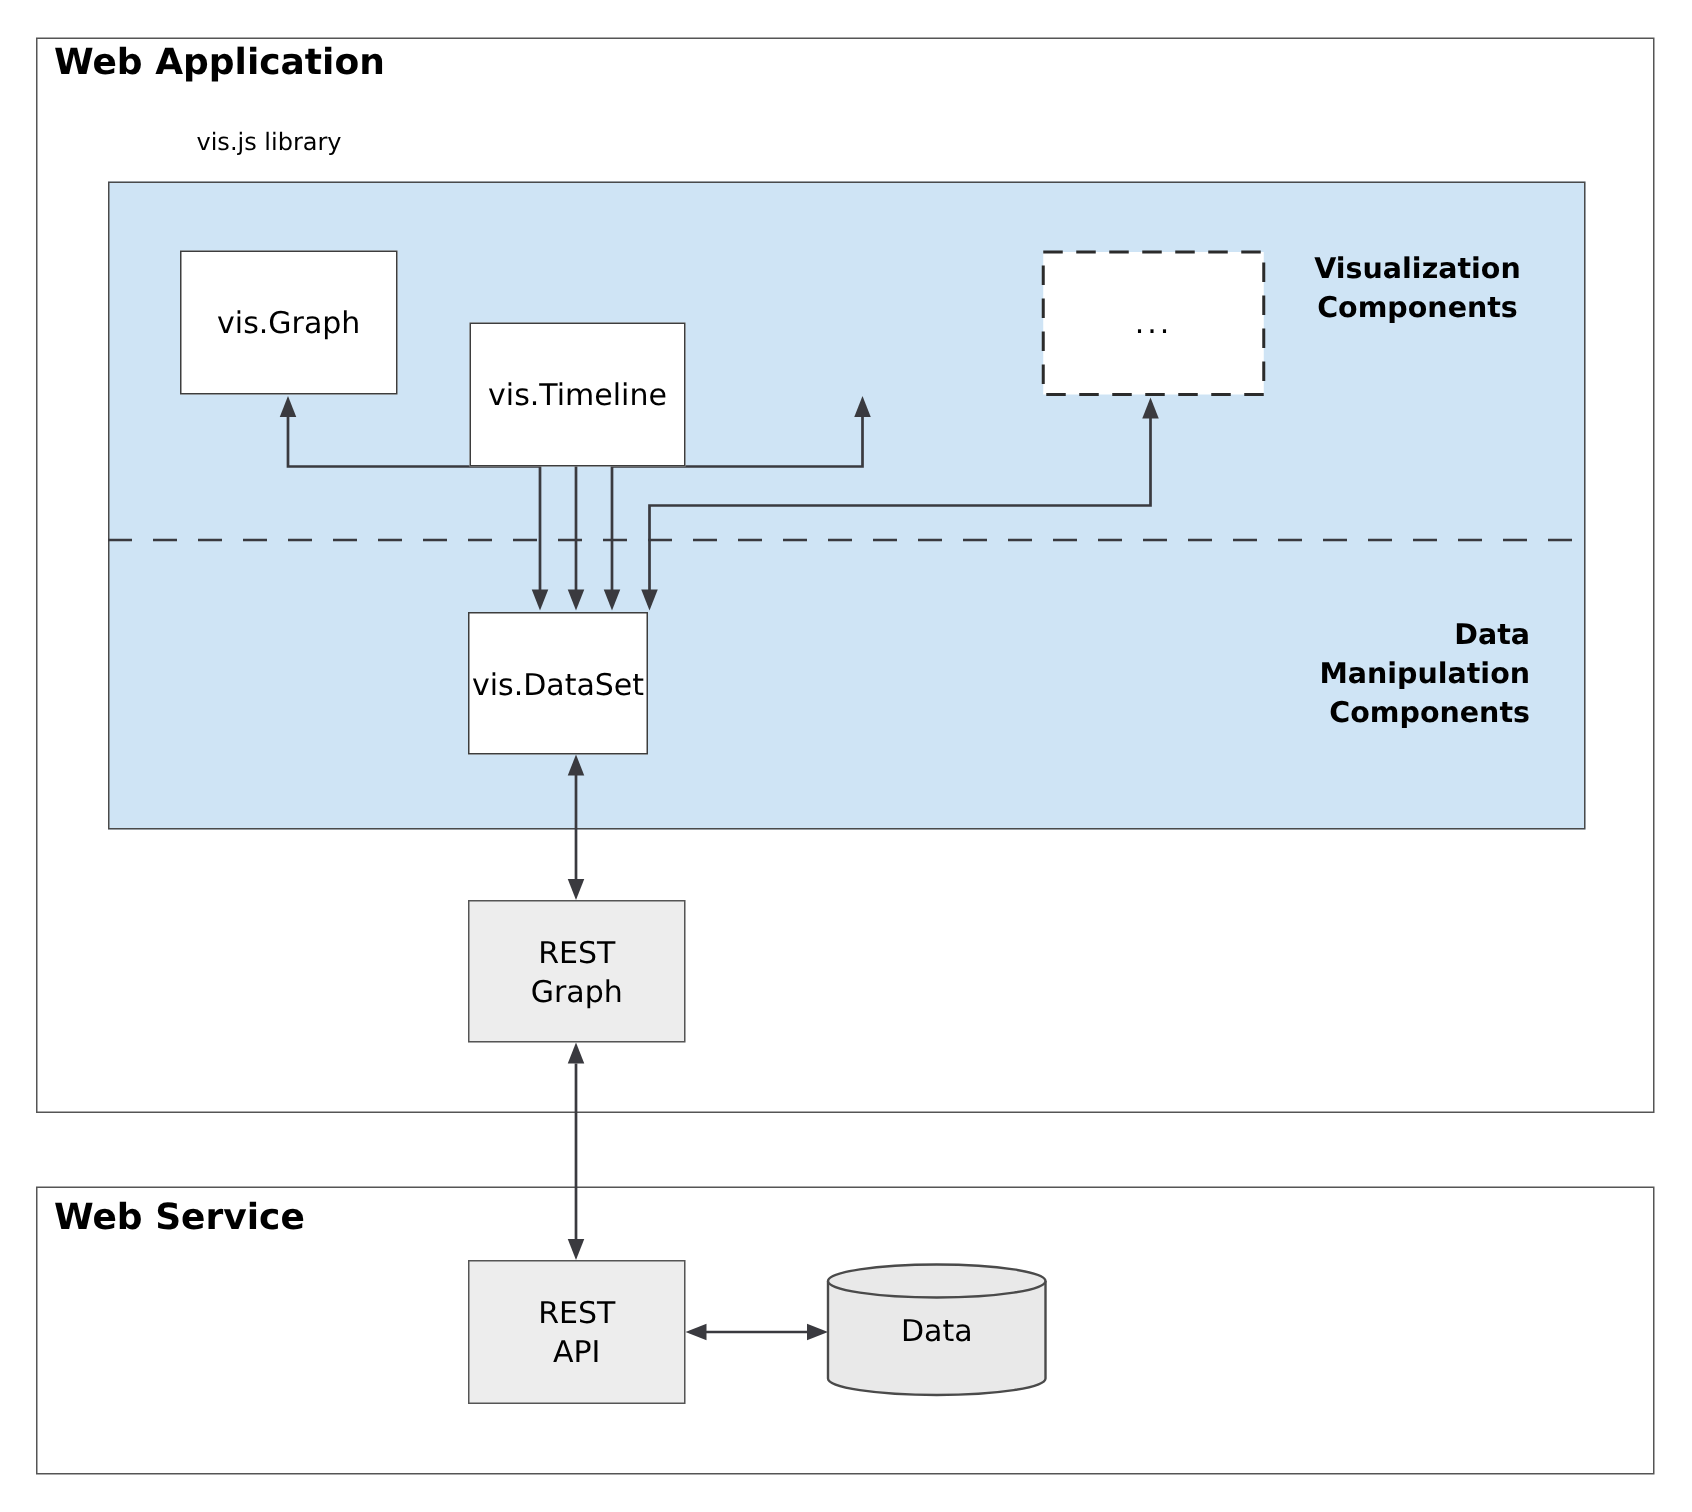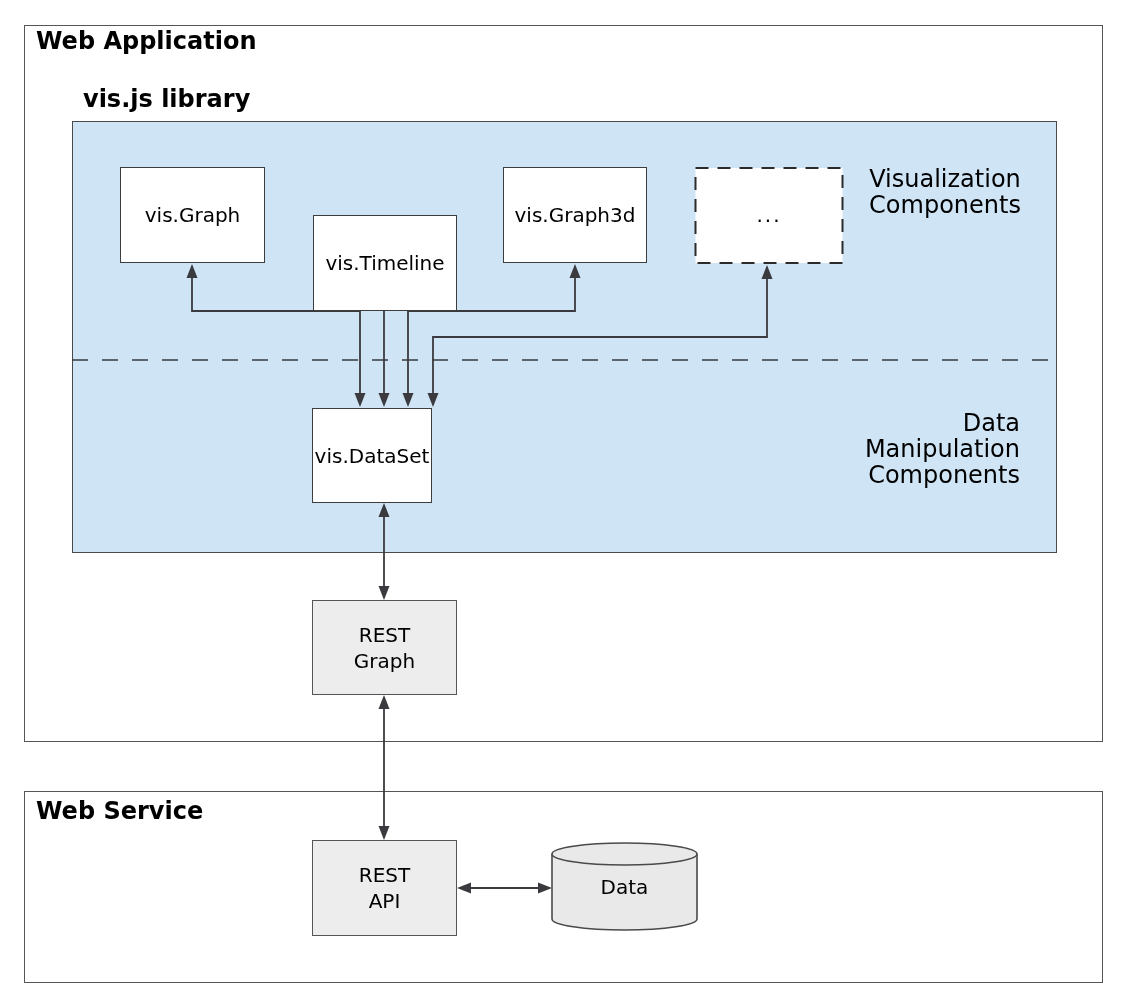--- a/index.html
+++ b/index.html
@@ -16,39 +16,39 @@
     position:relative;width:1128px;height:1008px;background:var(--white);
     font-family:"DejaVu Sans","Liberation Sans",sans-serif;color:var(--text);
     overflow:hidden;
   }
   .outer-box{position:absolute;background:var(--white);border:1.6px solid var(--border-gray);box-sizing:border-box;}
   #webapp-box{left:24px;top:25px;width:1079px;height:717px;}
   #webservice-box{left:24px;top:791px;width:1079px;height:192px;}
   .outer-title{position:absolute;font-weight:bold;font-size:24px;line-height:26px;}
   #webapp-title{left:36px;top:28px;}
   #webservice-title{left:36px;top:798px;}
-  .sub-title{position:absolute;font-weight:bold;font-size:24px;}
+  .sub-title{position:absolute;font-weight:normal;font-size:16px;margin-left:48px;}
   #vislib-title{left:83px;top:85px;}
   #blue-panel{position:absolute;left:72px;top:121px;width:985px;height:432px;
     background:var(--panel-blue);border:1.4px solid #4a4a4a;box-sizing:border-box;}
   svg.overlay{position:absolute;left:0;top:0;width:1128px;height:1008px;pointer-events:none;}
   .node{position:absolute;box-sizing:border-box;display:flex;align-items:center;justify-content:center;
     text-align:center;font-size:20px;line-height:26px;}
   .node.white{background:var(--white);border:1.6px solid var(--border-dark);}
   .node.gray{background:var(--box-gray-fill);border:1.6px solid var(--border-gray);}
   .node.bare{background:transparent;border:none;}
   #box-graph{left:120px;top:167px;width:145px;height:96px;}
   #box-timeline{left:313px;top:167px;width:144px;height:96px;margin-top:48px;}
   #box-graph3d{left:503px;top:167px;width:144px;height:96px;}
   #box-more{left:695px;top:167px;width:148px;height:96px;letter-spacing:2px;}
   #box-dataset{left:312px;top:408px;width:120px;height:95px;}
   #box-restclient{left:312px;top:600px;width:145px;height:95px;}
   #box-restapi{left:312px;top:840px;width:145px;height:96px;}
   #label-data-cylinder{left:552px;top:843px;width:145px;height:88px;}
-  .zone-label{position:absolute;font-weight:normal;font-size:24px;line-height:26px;}
+  .zone-label{position:absolute;font-weight:bold;font-size:19px;line-height:26px;}
   #label-visualization{left:845px;top:166px;width:200px;text-align:center;}
   #label-datamanip{left:820px;top:410px;width:200px;text-align:right;}
   .line{stroke:var(--arrow);stroke-width:1.8;fill:none;}
   .head{fill:var(--arrow);stroke:none;}
   .dash-sep{stroke:var(--arrow);stroke-width:1.6;fill:none;stroke-dasharray:16 14;}
   .dash-rect{fill:var(--white);stroke:#2b2b2b;stroke-width:2;stroke-dasharray:13 9;}
   .cyl{fill:#e9e9e9;stroke:#4a4a4a;stroke-width:1.6;}
 </style>
 </head>
 <body>
@@ -112,21 +112,20 @@
     </g>
 
     <g>
       <path class="cyl" d="M552,854 V919 A72.5,11 0 0 0 697,919 V854"></path>
       <ellipse class="cyl" cx="624.5" cy="854" rx="72.5" ry="11"></ellipse>
     </g>
   </svg>
 
   <div class="node white" id="box-graph">vis.Graph</div>
   <div class="node white" id="box-timeline">vis.Timeline</div>
-  <div class="node white" id="box-graph3d">vis.Graph3d</div>
   <div class="node bare" id="box-more">...</div>
 
   <div class="zone-label" id="label-visualization">
     <div>Visualization</div>
     <div>Components</div>
   </div>
   <div class="zone-label" id="label-datamanip">
     <div>Data</div>
     <div>Manipulation</div>
     <div>Components</div>

